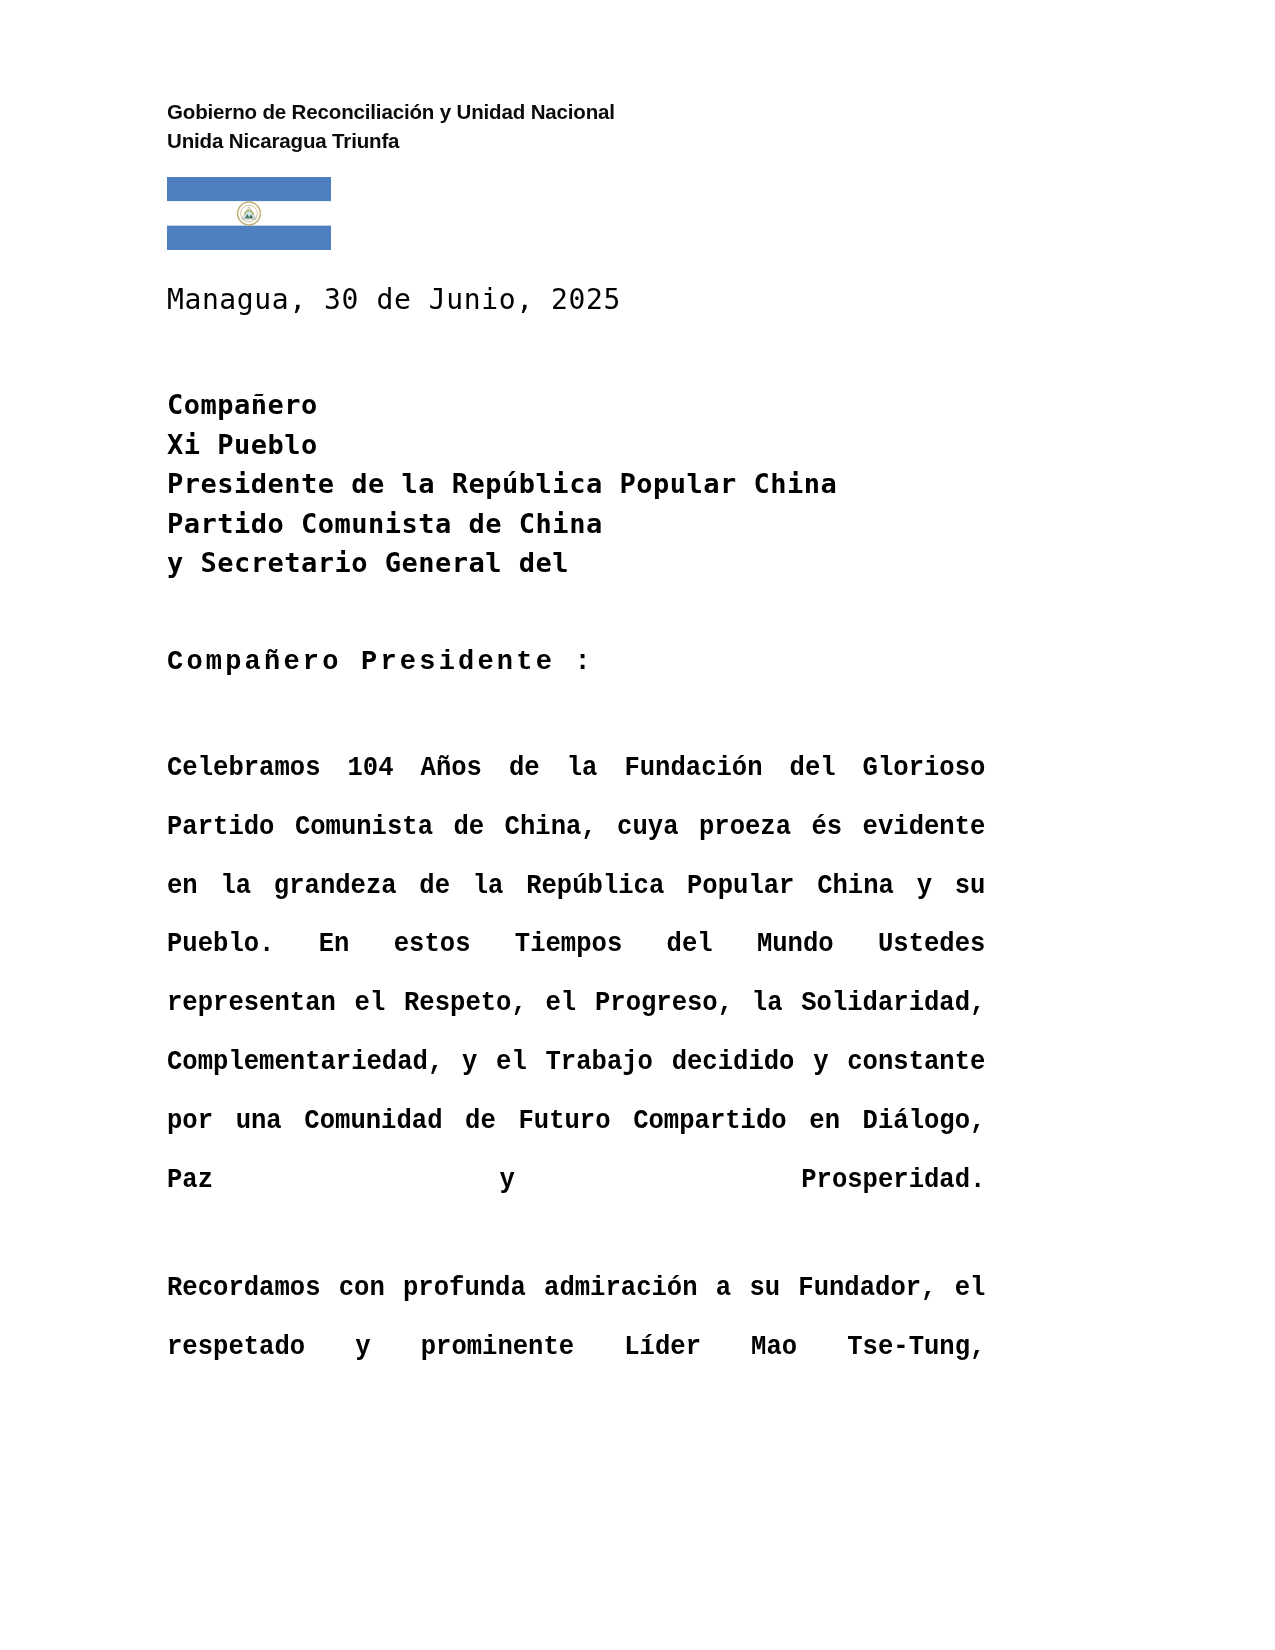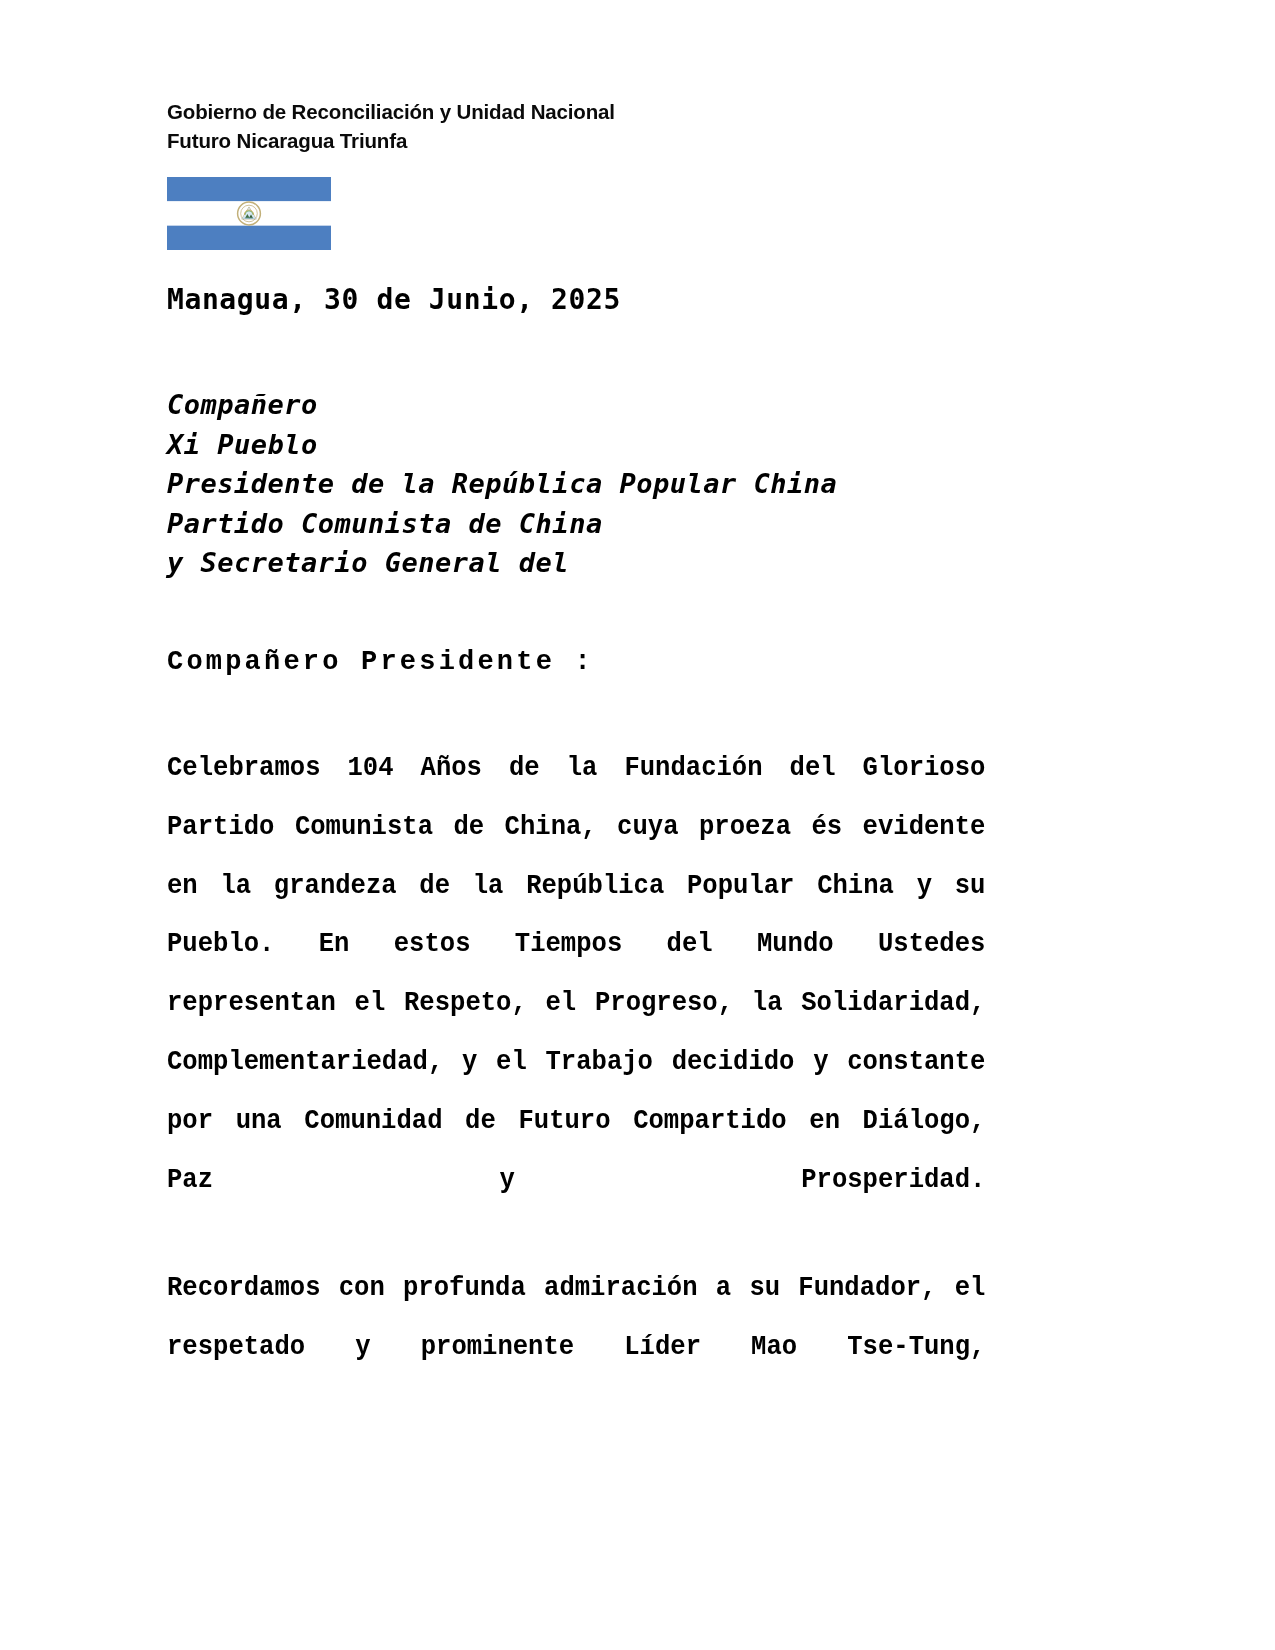--- a/index.html
+++ b/index.html
@@ -53,36 +53,36 @@
     left: 0; top: 0;
     width: 164px;
     height: 73px;
     display: block;
   }
 
   
   .date-line {
     margin-top: 33px;
     font-family: "DejaVu Sans Mono", monospace;
-    font-weight: bold;
+    font-weight: normal;
     font-size: 28px;
     line-height: 34px;
     letter-spacing: 0.6px;
     white-space: pre;
   }
 
   .addressee {
     margin-top: 68px;
     font-family: "DejaVu Sans Mono", monospace;
     font-weight: bold;
     font-size: 27px;
     line-height: 39.6px;
     letter-spacing: 0.5px;
   }
-  .addressee-line { white-space: pre; font-style: italic; }
+  .addressee-line { white-space: pre; }
 
   .salutation {
     margin-top: 60px;
     font-family: Liberation Mono, monospace;
     font-weight: bold;
     font-size: 27px;
     line-height: 39px;
     letter-spacing: 3.2px;
     white-space: pre;
   }
@@ -110,21 +110,21 @@
   }
 </style>
 </head>
 <body>
 
 <div class="page">
   <div class="content">
 
     <div class="letterhead">
       <div class="letterhead-line">Gobierno de Reconciliación y Unidad Nacional</div>
-      <div class="letterhead-line">Futuro Nicaragua Triunfa</div>
+      <div class="letterhead-line">Unida Nicaragua Triunfa</div>
     </div>
 
     <div class="flag-wrap">
       <svg class="flag" viewBox="0 0 164 73" preserveAspectRatio="none">
         <rect x="0" y="0" width="164" height="24.34" fill="#4d7fc1"></rect>
         <rect x="0" y="24.34" width="164" height="24.32" fill="#ffffff"></rect>
         <rect x="0" y="48.66" width="164" height="24.34" fill="#4d7fc1"></rect>
 
         <g transform="translate(82,36.5)">
           <circle cx="0" cy="0" r="11.4" fill="#ffffff" stroke="#c2b079" stroke-width="1.5"></circle>

